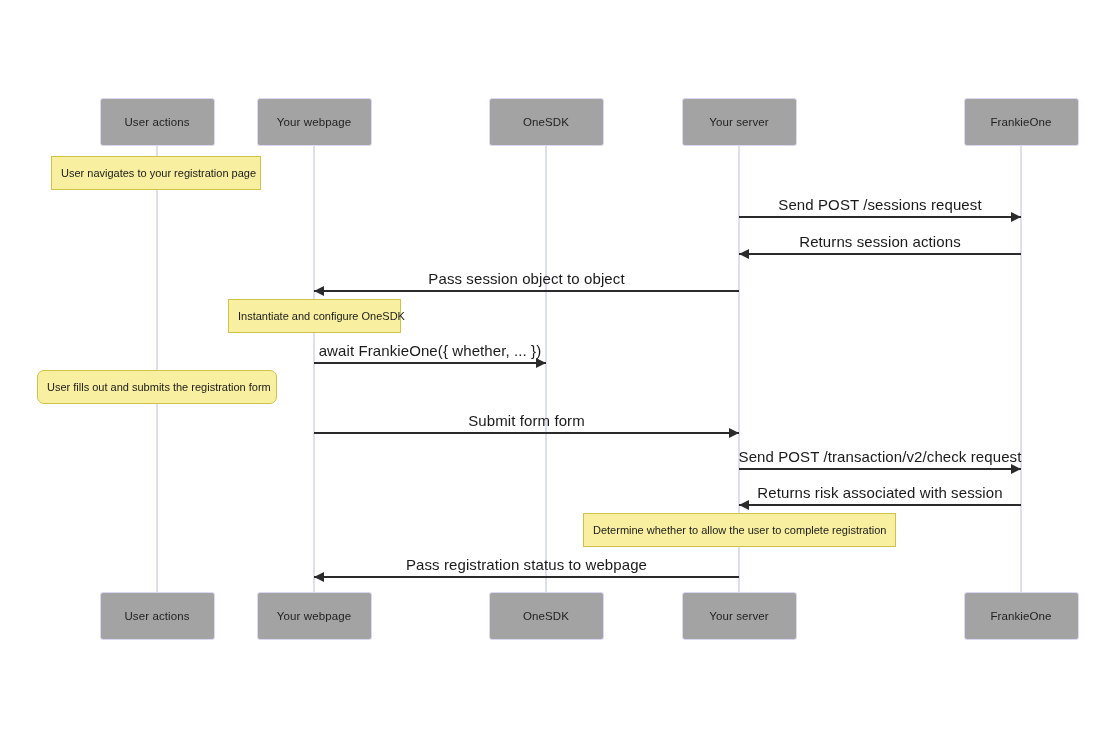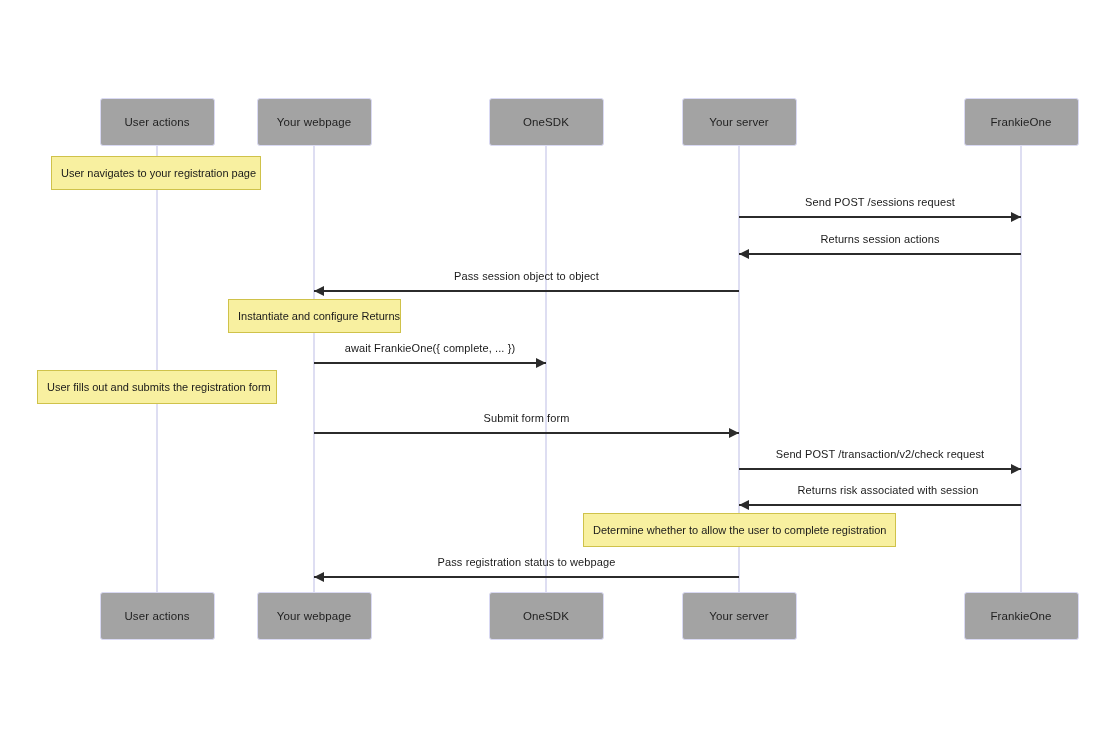--- a/index.html
+++ b/index.html
@@ -64,21 +64,21 @@
   }
   .arrowhead.right {
     border-left: 10px solid #2b2b2b;
   }
   .arrowhead.left {
     border-right: 10px solid #2b2b2b;
   }
   .msg-label {
     position: absolute;
     color: #1a1a1a;
-    font-size: 11px;
+    font-size: 15px;
     white-space: nowrap;
     text-align: center;
     transform: translateX(-50%);
     letter-spacing: 0.1px;
   }
 </style>
 </head>
 <body>
 
 <div id="canvas">
@@ -118,51 +118,51 @@
         <div class="msg-label" style="left: 880px; top: 233px;">Returns session actions</div>
       </div>
       <div>
         <div class="msg-line" style="left: 314px; top: 290px; width: 425px;"></div>
         <div class="arrowhead left" style="top: 285.8px; left: 314px;"></div>
         <div class="msg-label" style="left: 526.5px; top: 270px;">Pass session object to object</div>
       </div>
       <div>
         <div class="msg-line" style="left: 314px; top: 362px; width: 232px;"></div>
         <div class="arrowhead right" style="top: 357.8px; left: 536px;"></div>
-        <div class="msg-label" style="left: 430px; top: 342px;">await FrankieOne({ complete, ... })</div>
+        <div class="msg-label" style="left: 430px; top: 342px;">await FrankieOne({ whether, ... })</div>
       </div>
       <div>
         <div class="msg-line" style="left: 314px; top: 432px; width: 425px;"></div>
         <div class="arrowhead right" style="top: 427.8px; left: 729px;"></div>
         <div class="msg-label" style="left: 526.5px; top: 412px;">Submit form form</div>
       </div>
       <div>
         <div class="msg-line" style="left: 739px; top: 468px; width: 282px;"></div>
         <div class="arrowhead right" style="top: 463.8px; left: 1011px;"></div>
         <div class="msg-label" style="left: 880px; top: 448px;">Send POST /transaction/v2/check request</div>
       </div>
       <div>
         <div class="msg-line" style="left: 739px; top: 504px; width: 282px;"></div>
         <div class="arrowhead left" style="top: 499.8px; left: 739px;"></div>
-        <div class="msg-label" style="left: 880px; top: 484px; margin-left: 8px;">Returns risk associated with session</div>
+        <div class="msg-label" style="left: 880px; top: 484px;">Returns risk associated with session</div>
       </div>
       <div>
         <div class="msg-line" style="left: 314px; top: 576px; width: 425px;"></div>
         <div class="arrowhead left" style="top: 571.8px; left: 314px;"></div>
         <div class="msg-label" style="left: 526.5px; top: 556px;">Pass registration status to webpage</div>
       </div>
     </div>
   <div id="notes">
       <div class="note" style="left: 51px; top: 156px; width: 210px;">
         <span>User navigates to your registration page</span>
       </div>
       <div class="note" style="left: 228px; top: 299px; width: 173px;">
-        <span>Instantiate and configure Returns</span>
+        <span>Instantiate and configure OneSDK</span>
       </div>
-      <div class="note" style="left: 37px; top: 370px; width: 240px;">
+      <div class="note" style="left: 37px; top: 370px; width: 240px; border-radius: 7px;">
         <span>User fills out and submits the registration form</span>
       </div>
       <div class="note" style="left: 583px; top: 513px; width: 313px;">
         <span>Determine whether to allow the user to complete registration</span>
       </div>
     </div>
   <div id="bottom-participants">
       <div class="participant" style="left: 99.5px; top: 592px;">
         <span>User actions</span>
       </div>

